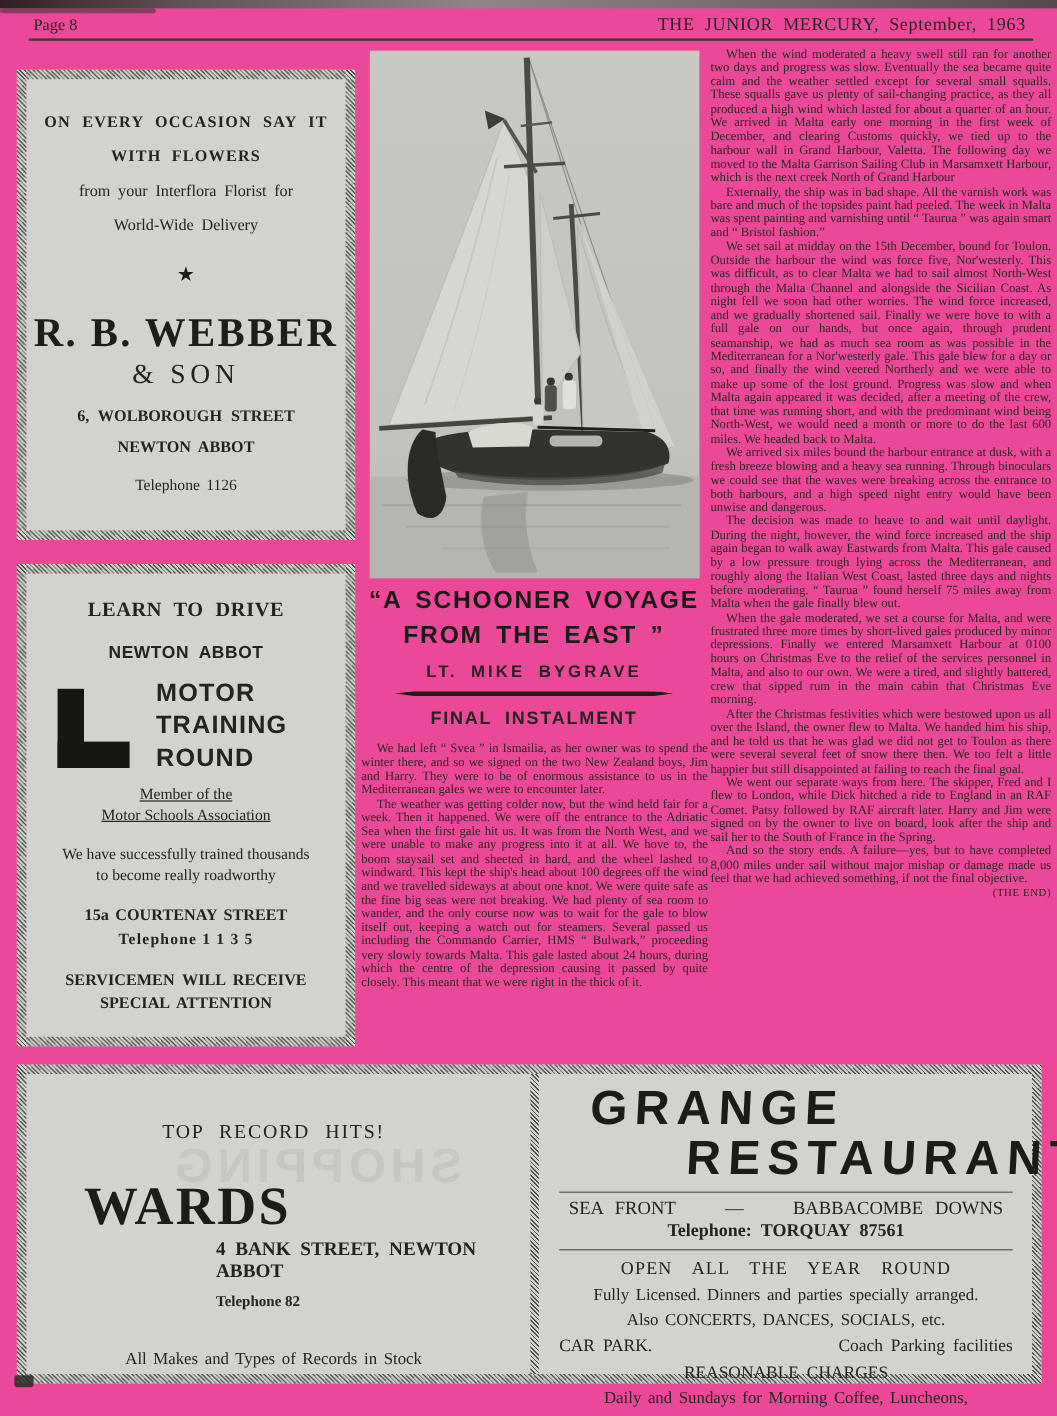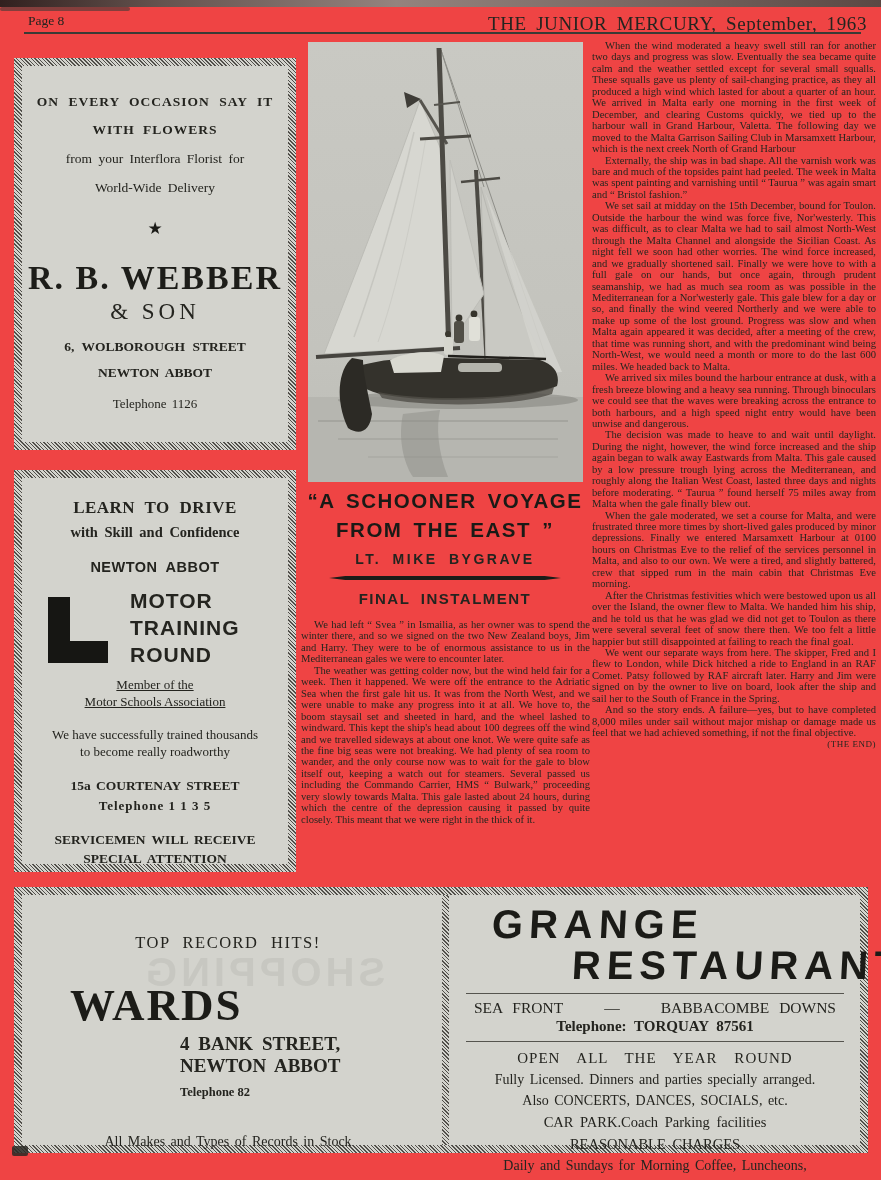--- a/index.html
+++ b/index.html
@@ -1,25 +1,25 @@
 <!DOCTYPE html>
 <html><head>
 <meta charset="utf-8">
 <style>
   html,body{margin:0;padding:0;background:#9e9e9a;}
-  .page{position:relative;width:881px;height:1180px;background:#ef4444;overflow:hidden;
+  .page{position:relative;width:881px;height:1180px;background:#ec4899;overflow:hidden;
         font-family:"Liberation Serif",serif;color:#24241f;}
   
   .scan-top{position:absolute;left:0;top:0;width:881px;height:7px;
         background:linear-gradient(90deg,#1c1c1a,#55544f 18%,#8a8a84 45%,#6f6e68 70%,#4a4944 100%);opacity:.9;}
   .scan-top2{position:absolute;left:0;top:7px;width:130px;height:4px;background:#3c3b37;opacity:.6;border-radius:2px;}
   .scan-blob{position:absolute;left:12px;top:1146px;width:16px;height:10px;background:#2a2925;border-radius:2px;opacity:.85;}
   
   .hdr-left{position:absolute;left:28px;top:13px;font-size:13.5px;}
-  .hdr-right{position:absolute;right:14px;top:13px;font-size:19px;letter-spacing:.6px;word-spacing:4px;}
+  .hdr-right{position:absolute;right:26px;top:13px;font-size:15px;letter-spacing:.6px;word-spacing:4px;}
   .hdr-rule{position:absolute;left:24px;right:20px;top:32px;height:2px;background:#3a3a35;}
   
   .hatch{border:8px dotted #55534e;
          border-image:repeating-linear-gradient(45deg,#514f4a 0 1px,rgba(81,79,74,0) 1px 2.6px) 8 round;
          background:#d3d3cd;box-sizing:border-box;}
   
   .ad1{position:absolute;left:14px;top:58px;width:282px;height:392px;text-align:center;}
   .ad1 .l1{margin-top:28px;font-weight:bold;font-size:13.5px;letter-spacing:1px;word-spacing:5px;}
   .ad1 .l2{margin-top:12px;font-weight:bold;font-size:13.5px;letter-spacing:1px;word-spacing:4px;}
   .ad1 .l3{margin-top:13px;font-size:13.5px;word-spacing:3px;}
@@ -58,34 +58,34 @@
   .col2{left:592px;top:40px;width:284px;}
   .bp{margin:0;text-indent:13px;}
   .the-end{float:right;font-size:9px;letter-spacing:.5px;}
   
   .bottom-box{position:absolute;left:14px;top:887px;width:854px;height:266px;}
   .vdivider{position:absolute;left:420px;top:0;bottom:0;width:7px;
             background:repeating-linear-gradient(45deg,#514f4a 0 1px,rgba(81,79,74,0) 1px 2.6px);}
   .wards{position:absolute;left:0;top:0;width:412px;height:100%;}
   .wards .h{margin-top:38px;text-align:center;font-size:16.5px;letter-spacing:1.5px;word-spacing:7px;}
   .wards .name{margin:26px 0 0 48px;font-size:45px;font-weight:bold;letter-spacing:2px;color:#1c1c18;}
-  .wards .addr{margin:2px 0 0 158px;font-weight:bold;font-size:19px;word-spacing:4px;}
+  .wards .addr{margin:2px 0 0 158px;font-weight:bold;font-size:16px;word-spacing:4px;}
   .wards .tel{margin:8px 0 0 158px;font-weight:bold;font-size:12.5px;}
   .wards .foot{margin-top:34px;text-align:center;font-size:14px;word-spacing:2px;}
   .grange{position:absolute;left:428px;top:0;right:0;height:100%;padding:0 14px;box-sizing:border-box;}
   .stencil{font-family:"Liberation Sans",sans-serif;font-weight:bold;color:#1b1b17;letter-spacing:6px;transform:skewX(-3deg);}
   .grange .n1{margin:8px 0 0 28px;font-size:40px;line-height:42px;}
   .grange .n2{margin:-2px 0 0 108px;font-size:40px;line-height:44px;}
   .thin-rule{height:1px;background:#55544e;margin:6px 2px 0;}
   .grange .loc{display:flex;justify-content:space-between;margin-top:5px;padding:0 10px;font-size:15.5px;word-spacing:6px;}
   .grange .tel{text-align:center;font-size:15px;margin-top:1px;}
   .grange .tel b{word-spacing:4px;}
   .grange .open{text-align:center;font-size:15px;letter-spacing:1px;word-spacing:12px;margin-top:8px;}
   .grange .ln{text-align:center;font-size:14px;margin-top:5px;word-spacing:2px;}
-  .grange .split{display:flex;justify-content:center;font-size:14.5px;margin-top:5px;padding:0 2px;word-spacing:3px;}
+  .grange .split{display:flex;justify-content:space-between;font-size:14.5px;margin-top:5px;padding:0 2px;word-spacing:3px;}
   .grange .rc{text-align:center;font-size:14.5px;margin-top:5px;word-spacing:3px;}
   
   .ghost{position:absolute;color:#7b7b73;font-family:"Liberation Sans",sans-serif;font-weight:bold;pointer-events:none;}
   .mirror{transform:scaleX(-1);}
   .gw1{left:120px;top:55px;font-size:40px;letter-spacing:4px;opacity:.13;}
 </style>
 </head>
 <body>
 
 <div class="page">
@@ -105,21 +105,20 @@
     <div class="star">★</div>
     <div class="name">R. B. WEBBER</div>
     <div class="name2">&amp; SON</div>
     <div class="a1">6, WOLBOROUGH STREET</div>
     <div class="a2">NEWTON ABBOT</div>
     <div class="tel">Telephone 1126</div>
   </div>
 
   <div class="ad2 hatch">
     <div class="h1">LEARN TO DRIVE</div>
-    <div class="h2">with Skill and Confidence</div>
     <div class="h3">NEWTON ABBOT</div>
     <div class="mtc">
       <div class="lplate"></div>
       <div class="mtc-text">
         <div>MOTOR</div>
         <div>TRAINING</div>
         <div>ROUND</div>
       </div>
     </div>
     <div class="mem">

